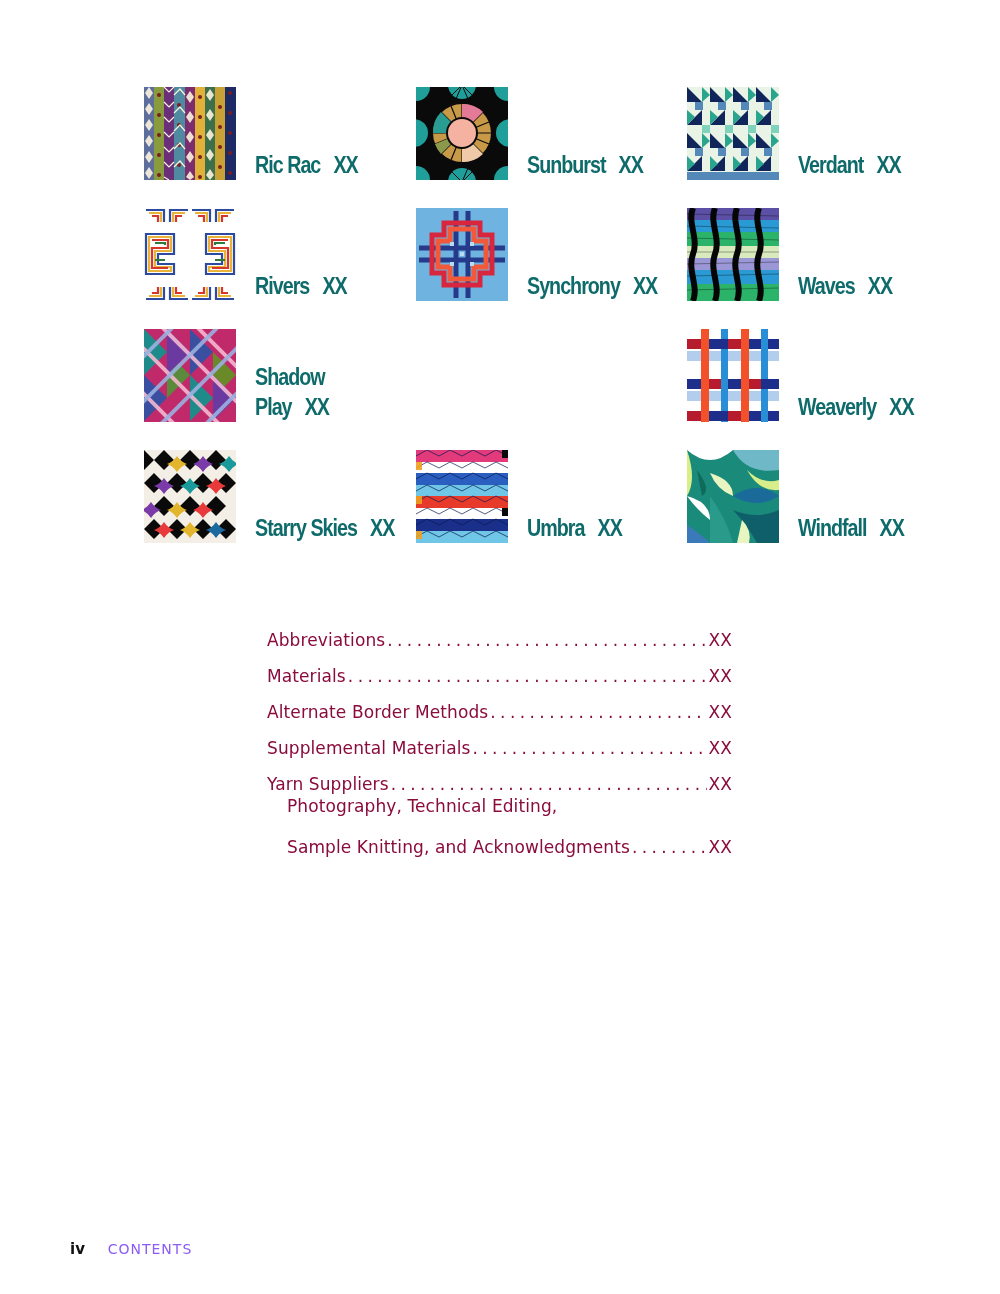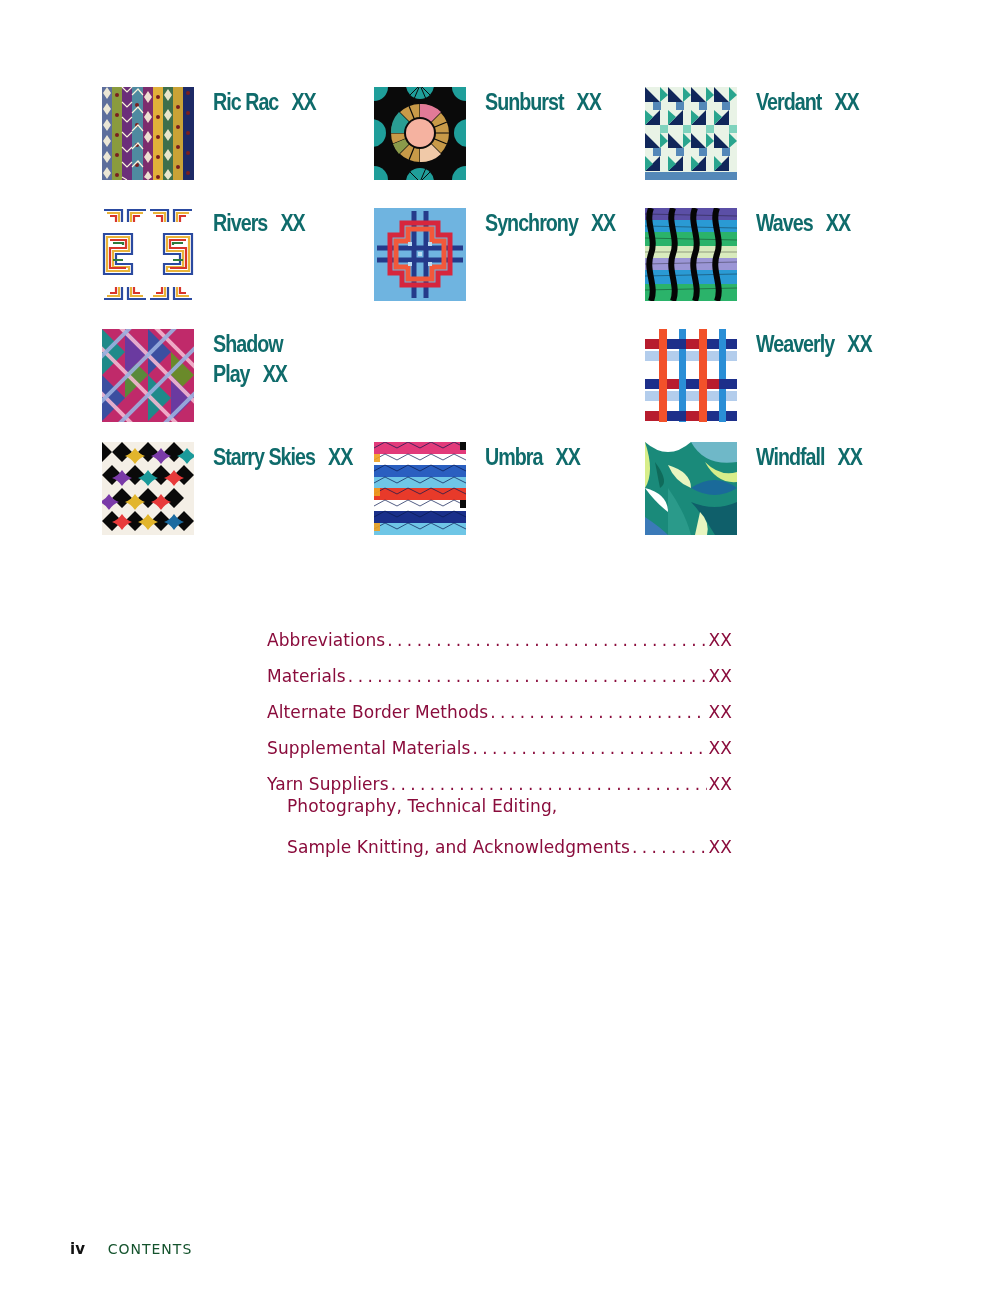--- a/index.html
+++ b/index.html
@@ -1,40 +1,40 @@
 <!DOCTYPE html>
 <html><head>
 <meta charset="utf-8">
 <style>
   html, body { margin: 0; padding: 0; background: #ffffff; }
   body { width: 1000px; height: 1294px; position: relative; overflow: hidden; font-family: "Liberation Sans", sans-serif; }
 
   .pattern-grid { position: absolute; left: 102px; top: 87px; width: 800px; }
   .grid-row { position: absolute; left: 0; height: 93px; width: 800px; }
-  .entry { position: absolute; top: 0; height: 93px; width: 270px; display: flex; align-items: flex-start; }
+  .entry { position: absolute; top: 0; height: 93px; width: 270px; display: flex; align-items: flex-end; margin-left: 42px; }
   .thumb { width: 92px; height: 93px; flex: 0 0 92px; position: relative; overflow: hidden; }
   .thumb svg { display: block; width: 92px; height: 93px; }
   .label { margin-left: 19px; color: #0f6b6b; font-family: "Liberation Sans", sans-serif; font-weight: bold;
            font-size: 24px; letter-spacing: -1.2px; transform: scaleX(0.82); transform-origin: left center;
            line-height: 30px; white-space: nowrap; }
   .label .pg { margin-left: 16px; }
 
   .toc { position: absolute; left: 267px; top: 614px; width: 465px; color: #8a0c3c;
          font-family: "DejaVu Sans", sans-serif; font-size: 17px; letter-spacing: 0.1px; }
   .toc-row { display: flex; align-items: flex-end; height: 36px; }
   .toc-row .t { white-space: nowrap; }
   .toc-row .dots { flex: 1; overflow: hidden; white-space: nowrap; margin: 0 2px; letter-spacing: 3.4px; }
   .toc-row .dots::before { content: ". . . . . . . . . . . . . . . . . . . . . . . . . . . . . . . . . . . . . . . . . . . . . . . . . . . . . . . . . . . . . . . ."; letter-spacing: 0; word-spacing: -1px; }
   .toc-row .n { white-space: nowrap; }
   .toc-multi { height: auto; margin-left: 20px; }
   .toc-multi .line1 { height: 27px; line-height: 24px; }
 
   .footer { position: absolute; left: 70px; top: 1240px; font-family: "DejaVu Sans", sans-serif; font-size: 15px; }
   .footer .folio { color: #111; font-weight: bold; }
-  .footer .running { color: #14532d; margin-left: 18px; letter-spacing: 1px; font-size: 14px; }
+  .footer .running { color: #8b5cf6; margin-left: 18px; letter-spacing: 1px; font-size: 14px; }
 </style>
 </head>
 <body>
 
 <div class="pattern-grid">
 
   <div class="grid-row" style="top:0">
     <div class="entry" style="left:0">
       <div class="thumb">
         <svg viewBox="0 0 92 93">
@@ -320,21 +320,21 @@
             <rect x="34" y="10" width="7" height="10"></rect>
               <rect x="74" y="50" width="7" height="10"></rect>
               <rect x="34" y="82" width="7" height="10"></rect>
           </g>
         </svg>
       </div>
       <div class="label"><span>Weaverly</span><span class="pg">XX</span></div>
     </div>
   </div>
 
-  <div class="grid-row" style="top:355px">
+  <div class="grid-row" style="top:363px">
     <div class="entry" style="left:0">
       <div class="thumb">
         <svg viewBox="0 0 92 93">
           <rect width="92" height="93" fill="#f4efe6"></rect>
           <g fill="#0a0a0a">
             <path d="M0 0 L10 10 L0 20Z M20 0 L30 10 L20 20 L10 10Z M46 0 L56 10 L46 20 L36 10Z M72 0 L82 10 L72 20 L62 10Z"></path>
             <path d="M10 23 L20 33 L10 43 L0 33Z M33 23 L43 33 L33 43 L23 33Z M59 23 L69 33 L59 43 L49 33Z M82 23 L92 33 L82 43 L72 33Z"></path>
             <path d="M20 46 L30 56 L20 66 L10 56Z M46 46 L56 56 L46 66 L36 56Z M72 46 L82 56 L72 66 L62 56Z"></path>
             <path d="M10 69 L20 79 L10 89 L0 79Z M33 69 L43 79 L33 89 L23 79Z M59 69 L69 79 L59 89 L49 79Z M82 69 L92 79 L82 89 L72 79Z"></path>
           </g>

